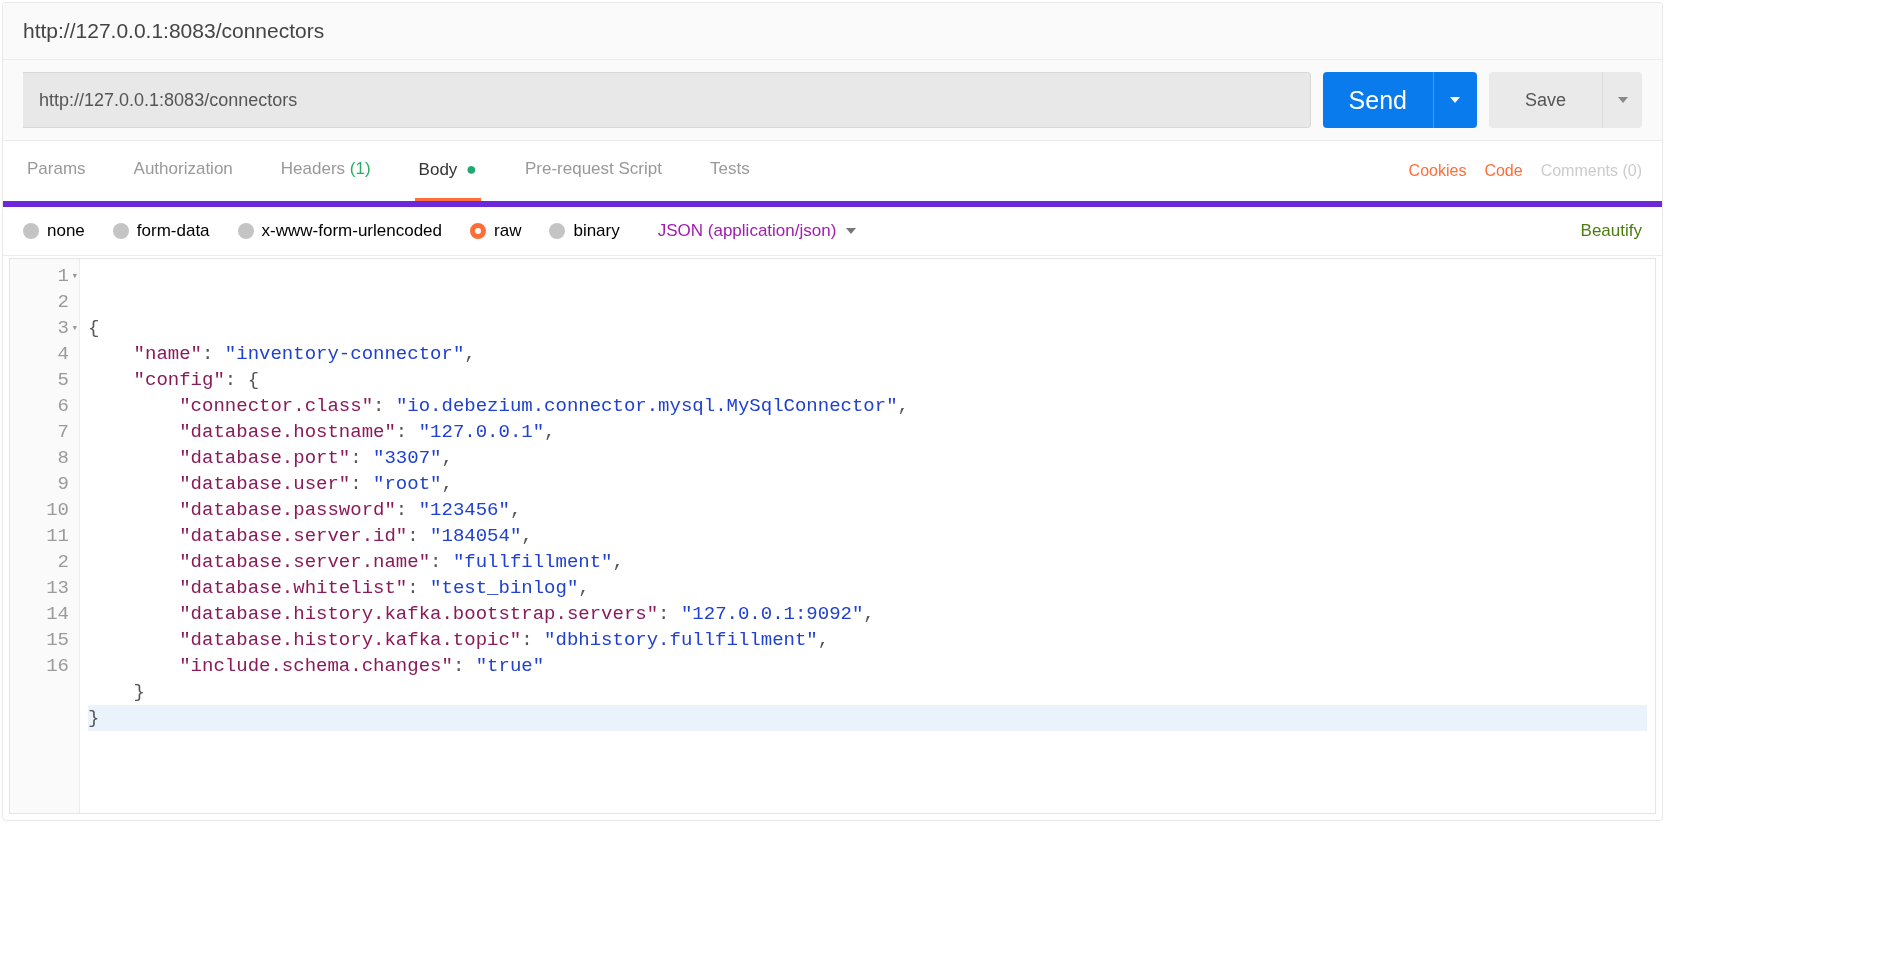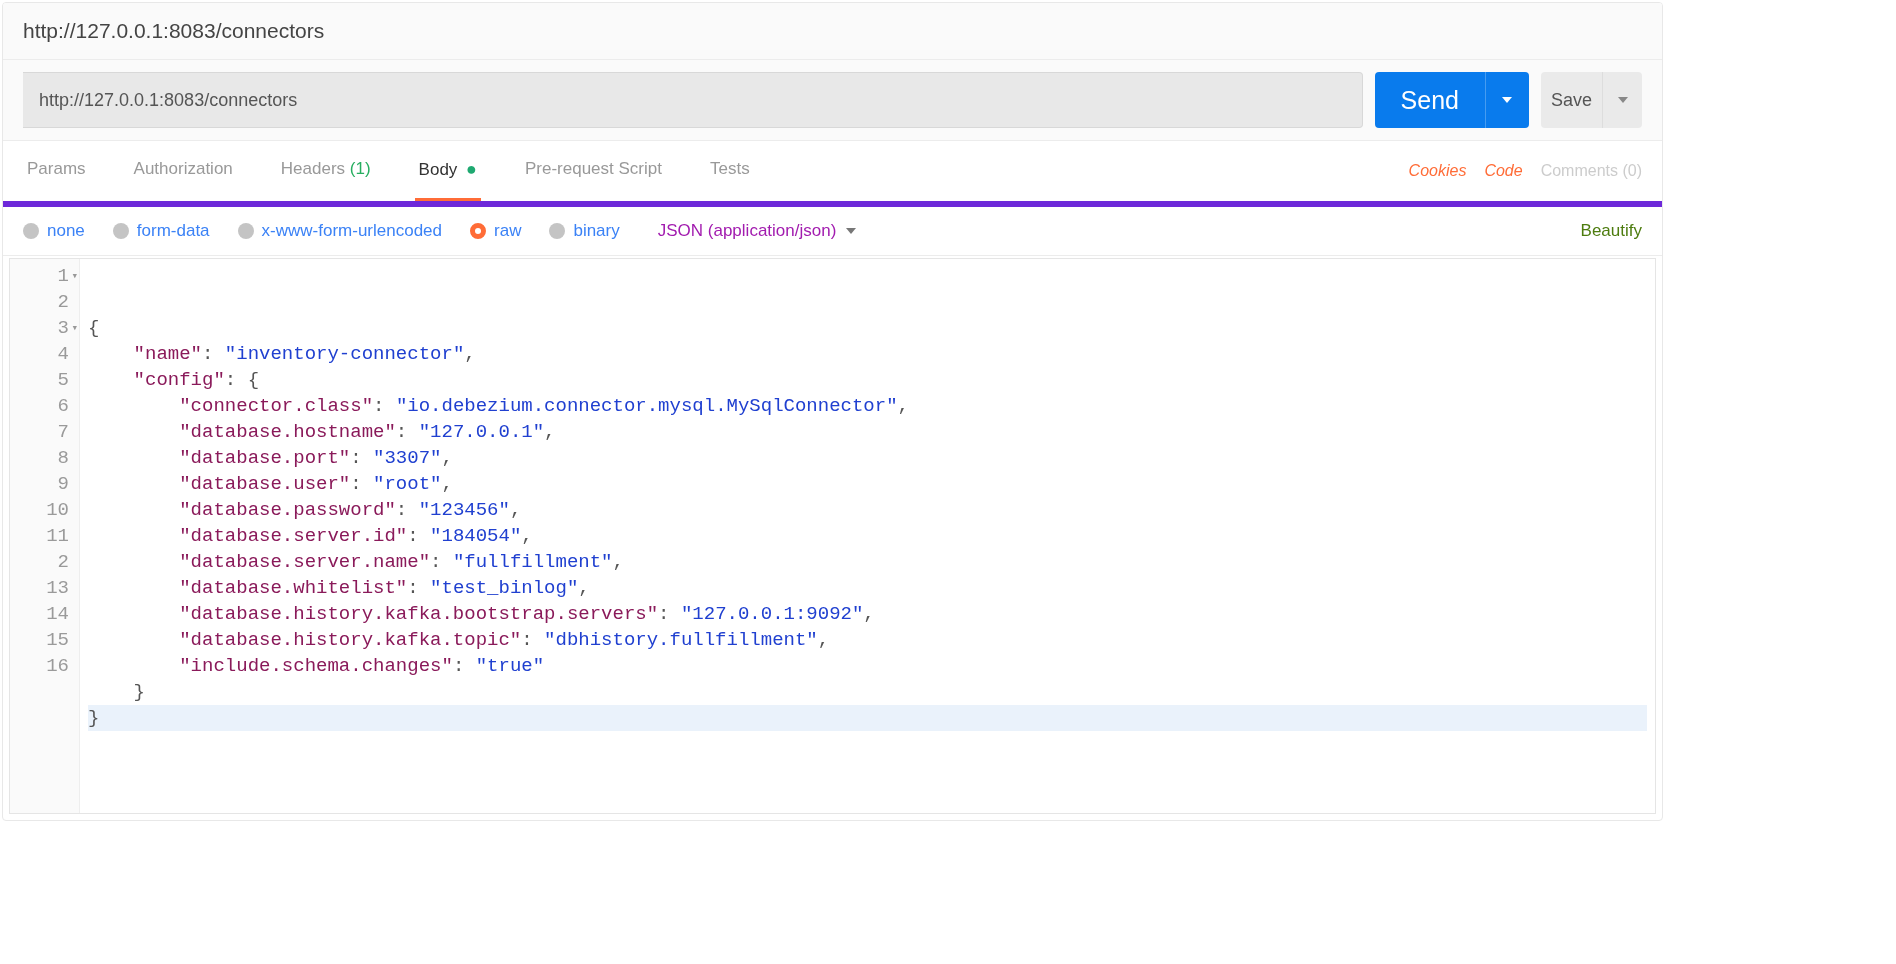--- a/index.html
+++ b/index.html
@@ -86,21 +86,21 @@
   justify-content: center;
 }
 .save-group {
   display: flex;
 }
 .save-btn {
   background: #eaeaea;
   color: #555;
   border: none;
   border-radius: 4px 0 0 4px;
-  padding: 0 10px;
+  padding: 0 36px;
   font-size: 18px;
   height: 56px;
   cursor: pointer;
 }
 .save-caret {
   background: #eaeaea;
   color: #888;
   border: none;
   border-left: 1px solid #ddd;
   border-radius: 0 4px 4px 0;
@@ -134,39 +134,39 @@
   color: #333;
   border-bottom-color: #ff6c37;
 }
 .tab .count { color: #27ae60; }
 .tab .dot { color: #1fa971; font-size: 18px; margin-left: 4px; }
 .tabs-right {
   display: flex;
   gap: 18px;
   font-size: 16px;
 }
-.link-orange { color: #ff6c37; cursor: pointer; font-style: italic; }
+.link-orange { color: #ff6c37; cursor: pointer; }
 .link-muted { color: #ccc; cursor: pointer; }
 .body-type-row {
   display: flex;
   align-items: center;
   justify-content: space-between;
   padding: 14px 20px;
   border-bottom: 1px solid #ececec;
 }
 .body-types {
   display: flex;
   align-items: center;
   gap: 28px;
 }
 .radio-opt {
   display: flex;
   align-items: center;
   gap: 8px;
-  color: #3b82f6;
+  color: #000000;
   font-size: 17px;
   cursor: pointer;
 }
 .radio-circle {
   width: 16px;
   height: 16px;
   border-radius: 50%;
   background: #c4c4c4;
   display: inline-block;
 }

